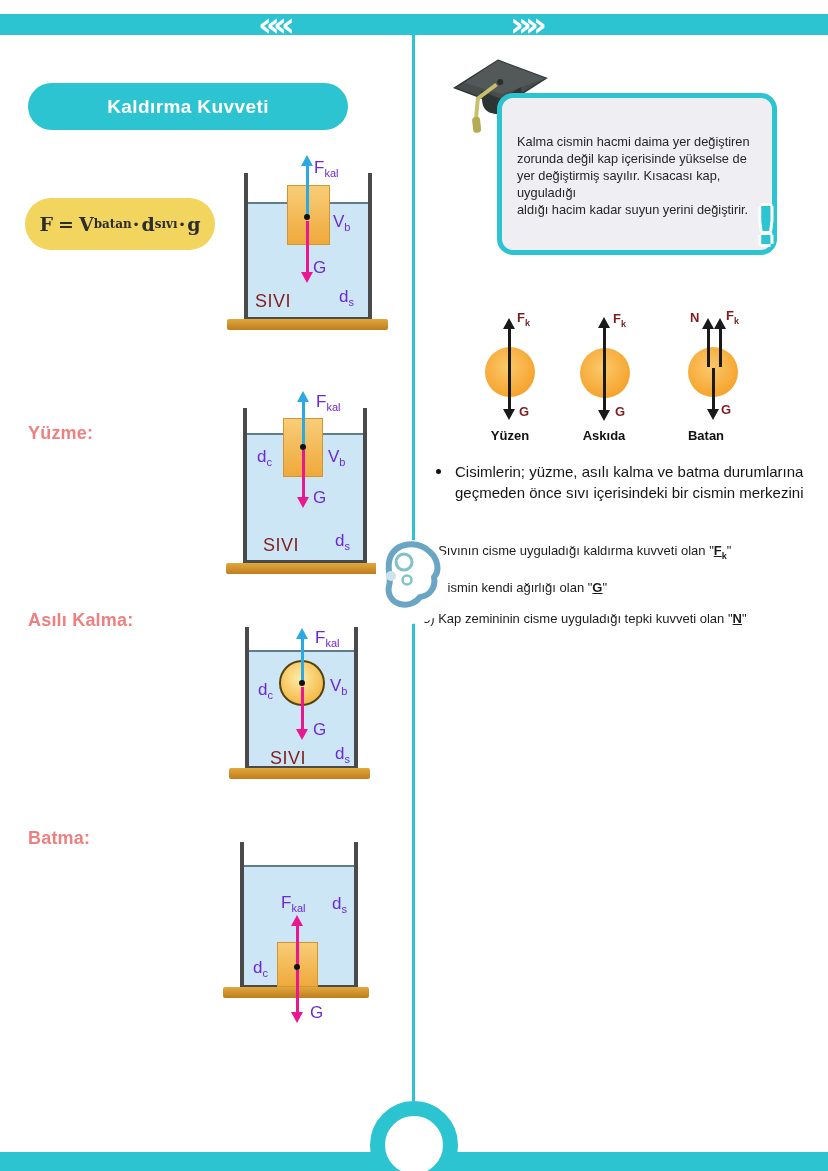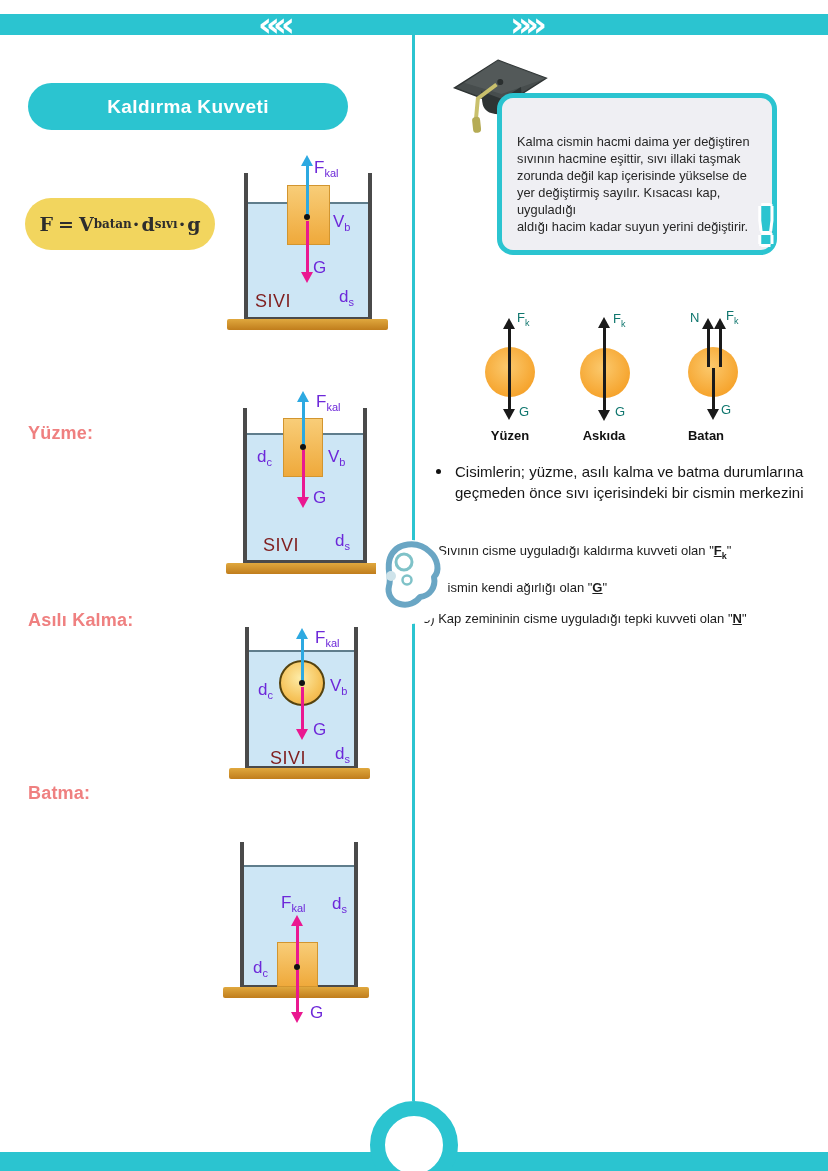--- a/index.html
+++ b/index.html
@@ -60,21 +60,21 @@
           border:5px solid #2bc4d0;border-radius:16px}
   .note-text{position:absolute;left:517px;top:133px;width:250px;font-size:12.8px;line-height:17px;color:#262626}
   .note-text span{display:block}
   .excl{position:absolute;left:754px;top:196px;color:#2bc4d0;font-weight:bold;font-size:52px;
         font-family:"DejaVu Sans",sans-serif;
         text-shadow:-3px 0 0 #fff,3px 0 0 #fff,0 3px 0 #fff,0 -3px 0 #fff,-2px 2px 0 #fff,2px -2px 0 #fff}
 
   
   .ballO{position:absolute;width:50px;height:50px;border-radius:50%;
          background:radial-gradient(circle at 45% 40%,#fbc96d 0%,#f6a52f 70%,#ef9722 100%)}
-  .bl{position:absolute;font-size:13px;font-weight:normal;color:#0f766e}
+  .bl{position:absolute;font-size:13px;font-weight:bold;color:#7f1d1d}
   .bl sub{font-size:9px}
   .cname{position:absolute;width:64px;text-align:center;font-size:13px;font-weight:bold;color:#111}
 
   
   .bdot{position:absolute;left:436px;top:469px;width:5px;height:5px;border-radius:50%;background:#111}
   .intro{position:absolute;left:455px;top:461px;font-size:15px;line-height:21px;color:#161616}
   .intro span{display:block}
   .li{position:absolute;left:423px;font-size:13px;color:#1c1c1c}
   .li .sym{font-weight:bold;text-decoration:underline}
   .li .sym sub{font-size:9px}
@@ -103,21 +103,21 @@
     <sub>batan</sub>
     <span class="fdot">·</span>
   <span>d</span>
     <sub>sıvı</sub>
     <span class="fdot">·</span>
   <span>g</span>
 </div>
 
 <div class="sech" style="left:28px;top:423px">Yüzme:</div>
 <div class="sech" style="left:28px;top:610px">Asılı Kalma:</div>
-<div class="sech" style="left:28px;top:783px">Batma:</div>
+<div class="sech" style="left:28px;top:828px">Batma:</div>
 
 <div class="diag" style="left:227px;top:150px;width:175px;height:190px">
   <div class="water" style="left:21px;top:52px;width:120px;height:115px"></div>
   <div class="tank" style="left:17px;top:23px;width:128px;height:148px"></div>
   <div class="block" style="left:60px;top:35px;width:43px;height:60px"></div>
   <div class="varrow up blue" style="left:80px;top:5px;height:62px">
       <span class="sh"></span>
     </div>
   <div class="varrow down magenta" style="left:80px;top:71px;height:62px">
       <span class="sh"></span>
@@ -194,21 +194,20 @@
   <polygon points="50,4 96,27 50,38 14,23" fill="#5d6464" opacity="0.55"></polygon>
   <path d="M30,33 L30,44 Q30,58 50,58 Q70,58 70,44 L70,33 L50,43 Z" fill="#2e3434"></path>
   <circle cx="50" cy="26" r="3" fill="#2a2f2f"></circle>
   <polyline points="46,28 26,40 22,60" stroke="#c9c06c" stroke-width="4" fill="none"></polyline>
   <rect x="18" y="58" width="8" height="16" rx="3.5" fill="#b5ab55"></rect>
 </svg>
 
 <div class="bubble"></div>
 <div class="note-text">
   <span>Kalma cismin hacmi daima yer değiştiren</span>
-  <span>sıvının hacmine eşittir, sıvı illaki taşmak</span>
   <span>zorunda değil kap içerisinde yükselse de</span>
   <span>yer değiştirmiş sayılır. Kısacası kap, uyguladığı</span>
   <span>aldığı hacim kadar suyun yerini değiştirir.</span>
 </div>
 <div class="excl">!</div>
 
 <div class="diag" style="left:460px;top:300px;width:340px;height:150px">
 
   <div class="ballO" style="left:25px;top:47px"></div>
   <div class="varrow up black" style="left:49px;top:18px;height:54px">

